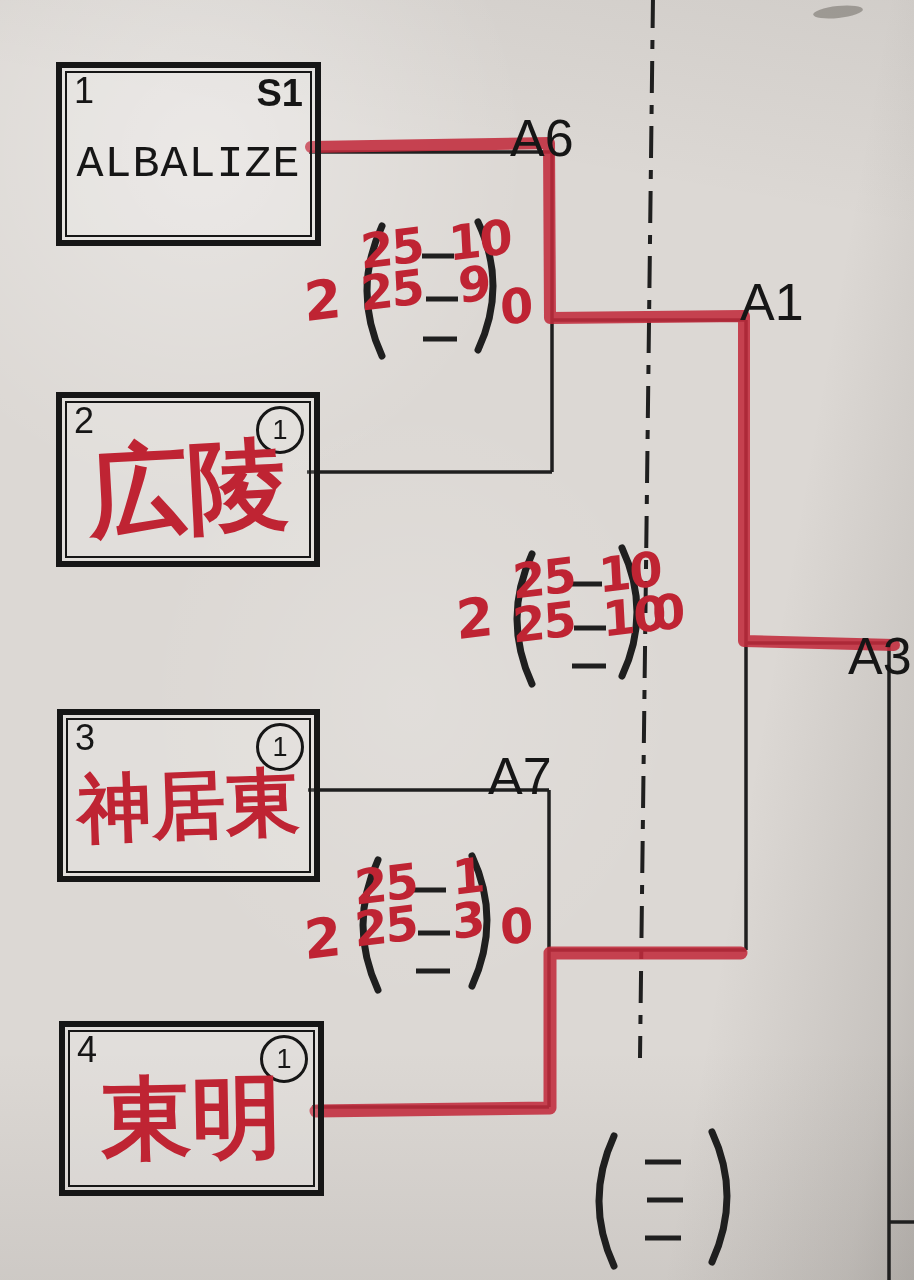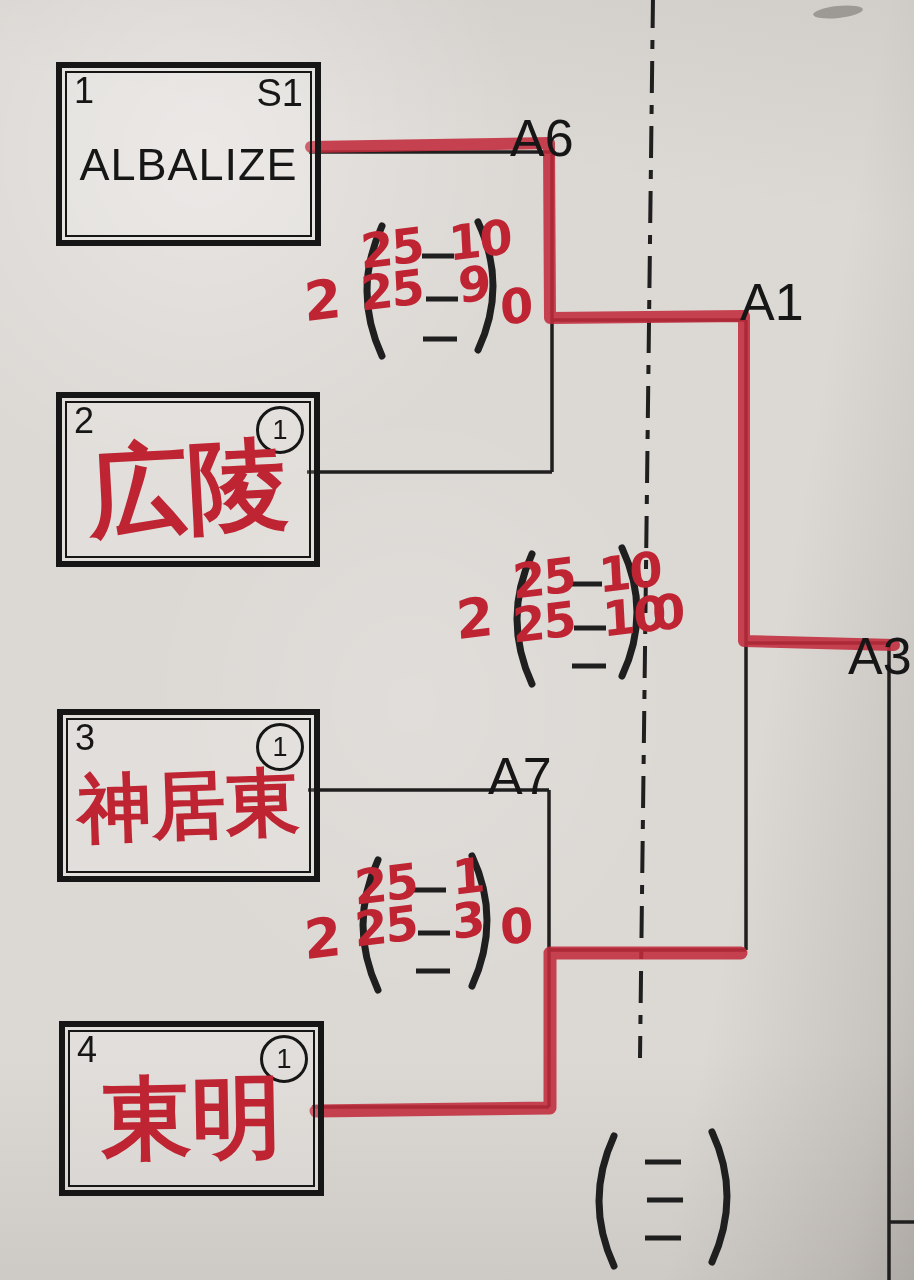--- a/index.html
+++ b/index.html
@@ -15,28 +15,28 @@
     font-family:"Liberation Sans", sans-serif;
   }
   svg.layer{position:absolute;left:0;top:0;}
   .blk{stroke:var(--line-black,#1f1f1f);fill:none;}
   .red{stroke:var(--marker-red,#c12b3c);fill:none;opacity:.88;}
   .paren{stroke:var(--line-black,#1f1f1f);fill:none;}
 
   .team-box{position:absolute;border:6px solid var(--text-black,#161616);background:rgba(255,255,255,0.16);}
   .team-box .inner{position:absolute;inset:3px;border:2px solid var(--text-black,#161616);}
   .seed{position:absolute;top:2px;left:12px;font-size:36px;color:var(--text-black,#161616);}
-  .tag-plain{position:absolute;top:4px;right:12px;font-size:38px;color:var(--text-black,#161616);}
+  .tag-plain{position:absolute;top:4px;right:12px;font-size:38px;color:var(--text-black,#161616);font-weight:bold;}
   .tag-circle{
     position:absolute;top:8px;right:10px;width:42px;height:42px;border:3px solid var(--text-black,#161616);
     border-radius:50%;display:flex;align-items:center;justify-content:center;
     font-size:27px;color:var(--text-black,#161616);
   }
   .team-name{position:absolute;left:0;right:0;top:56%;transform:translateY(-50%);text-align:center;line-height:1;}
-  .name-print{font-size:45px;letter-spacing:1px;color:var(--text-black,#161616);}
+  .name-print{font-size:45px;letter-spacing:1px;color:var(--text-black,#161616);font-family:Liberation Mono, monospace;}
   .name-hand{font-family:"DejaVu Sans",sans-serif;font-weight:bold;color:var(--hand-red,#bf2433);}
 
   .match-label{position:absolute;font-size:52px;color:var(--text-black,#161616);}
   .score-num{
     position:absolute;font-family:"DejaVu Sans",sans-serif;font-weight:bold;font-size:48px;
     color:var(--hand-red,#bf2433);transform:rotate(-7deg) skewX(-4deg);letter-spacing:-2px;line-height:1;
   }
   .score-big{font-size:54px;}
 </style>
 </head>

